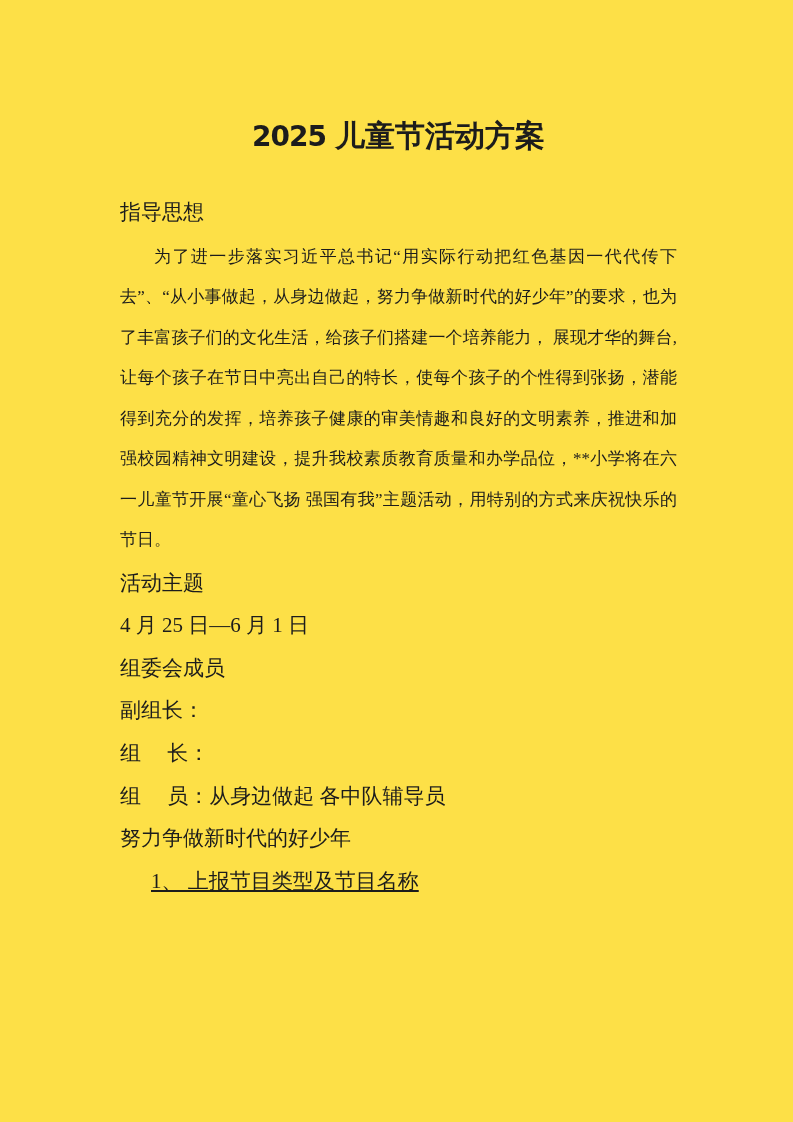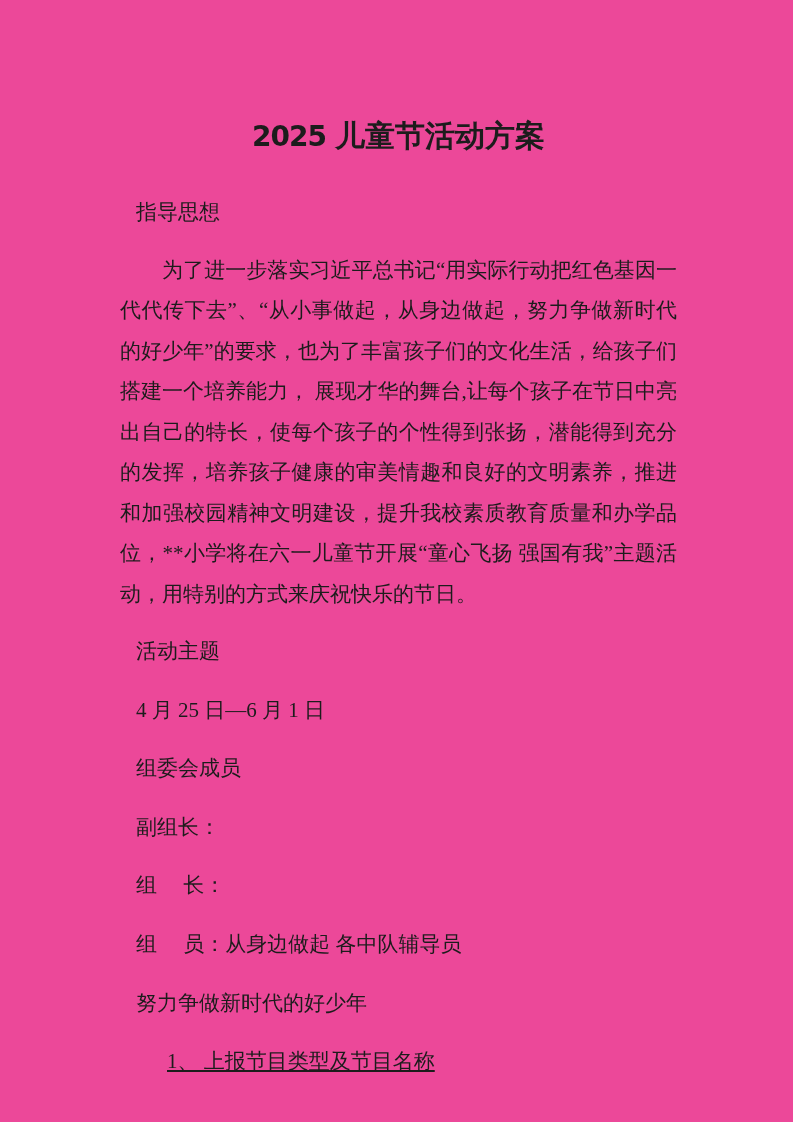--- a/index.html
+++ b/index.html
@@ -4,21 +4,21 @@
 <style>
   html, body {
     margin: 0;
     padding: 0;
     background: #ffffff;
   }
   .page {
     position: relative;
     width: 793px;
     height: 1122px;
-    background: #ec4899;
+    background: #fde047;
     color: #1c1c1c;
     font-family: "Liberation Serif", serif;
     overflow: hidden;
     box-sizing: border-box;
   }
   .content {
     padding: 0 116px 0 120px;
   }
   .title {
     margin: 112px 0 0 0;
@@ -28,32 +28,32 @@
     line-height: 48px;
     white-space: nowrap;
   }
   .title .num {
     font-family: "DejaVu Sans", sans-serif;
     font-size: 28px;
     letter-spacing: -1px;
     margin-right: 9px;
   }
   .line {
-    margin: 16px;
+    margin: 0;
     font-size: 21px;
     line-height: 42.6px;
     white-space: pre-wrap;
     font-weight: normal;
   }
   .heading-first {
     margin-top: 30px;
   }
   .para {
     margin: 3px 0 1px 0;
-    font-size: 21px;
+    font-size: 17px;
     line-height: 40.5px;
     text-align: justify;
     text-justify: inter-ideograph;
     text-indent: 2em;
   }
   .item {
     padding-left: 31px;
     text-decoration: underline;
   }
 </style>

